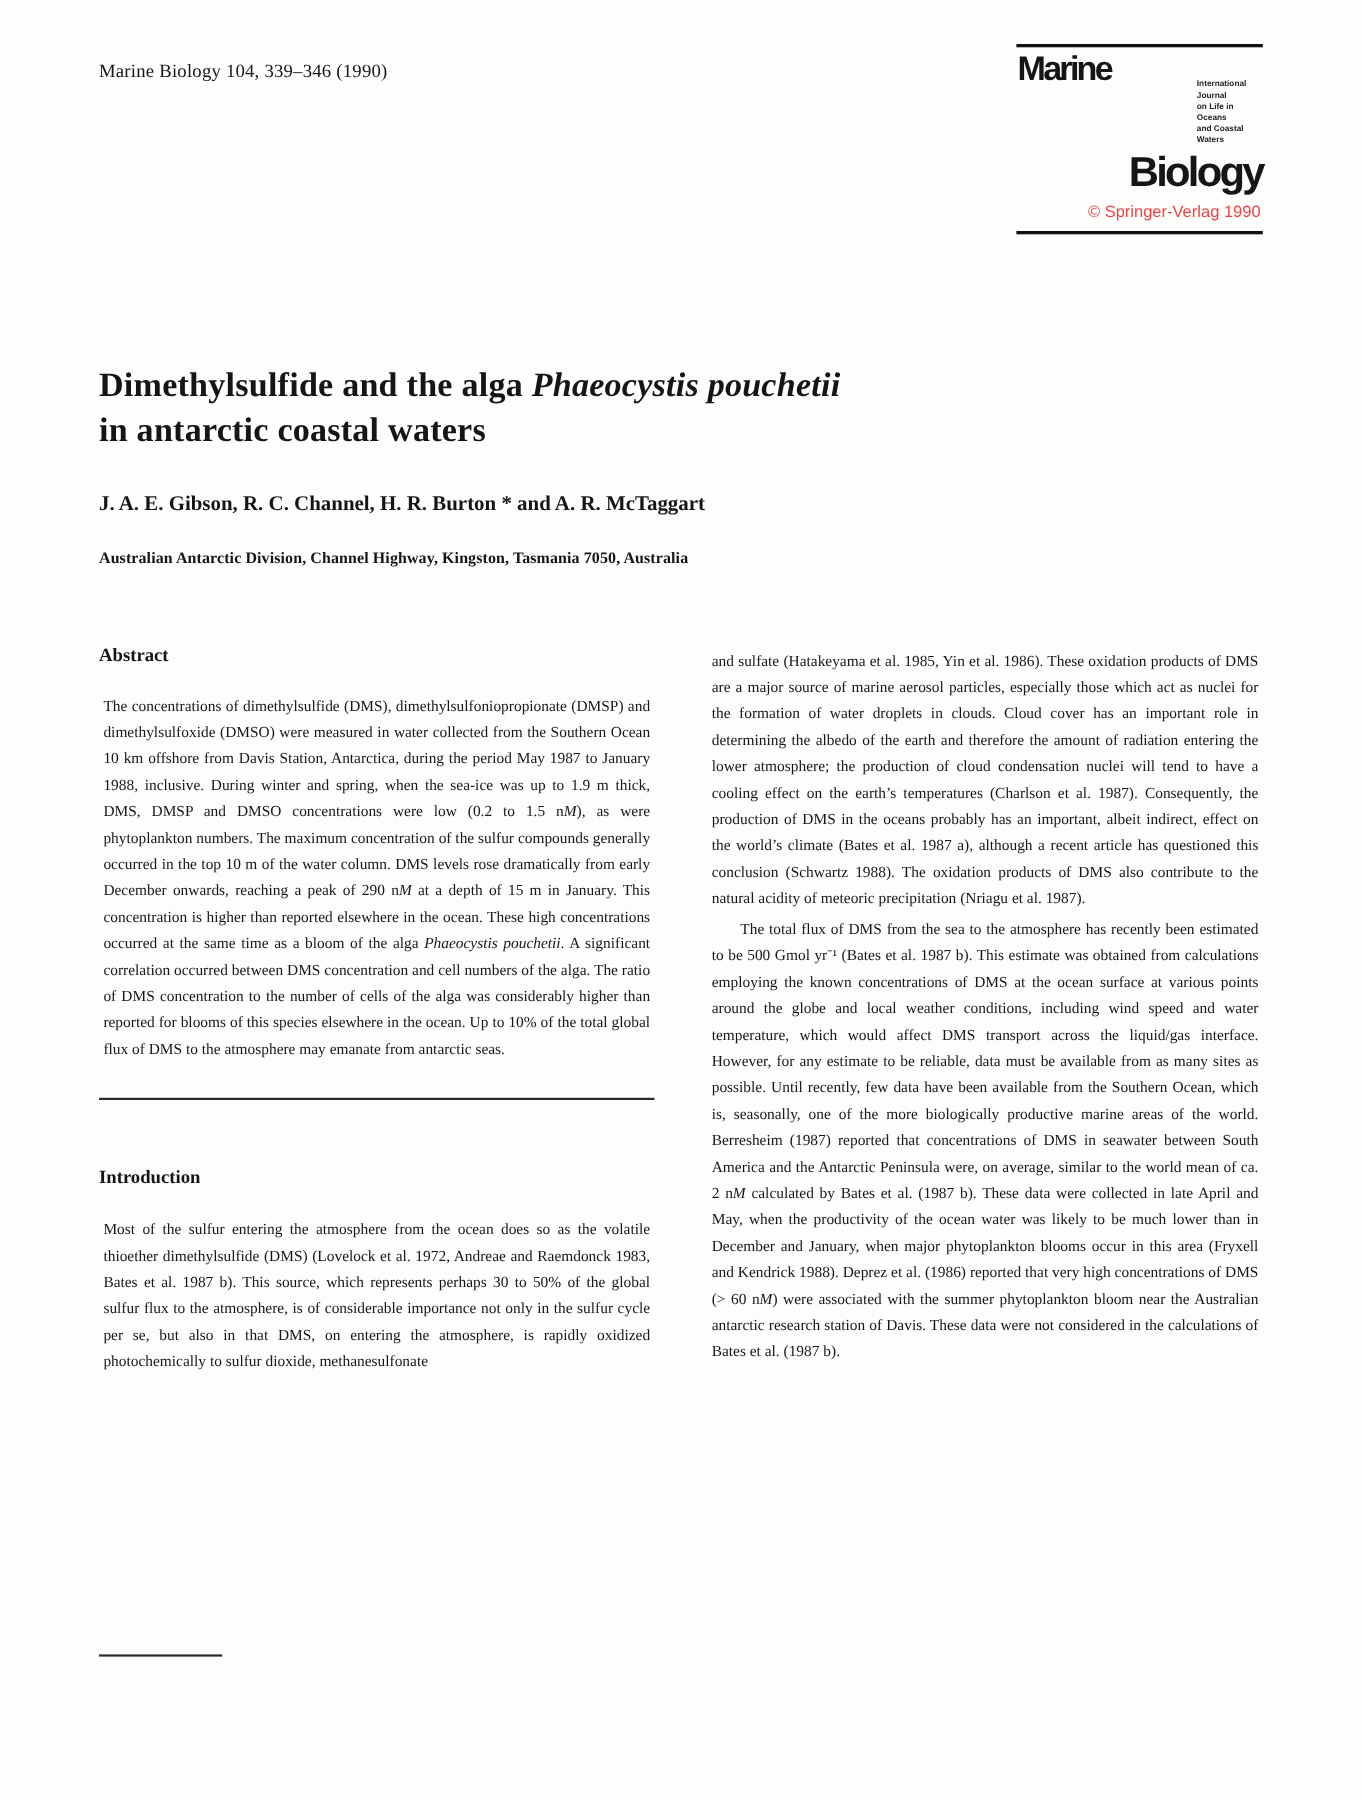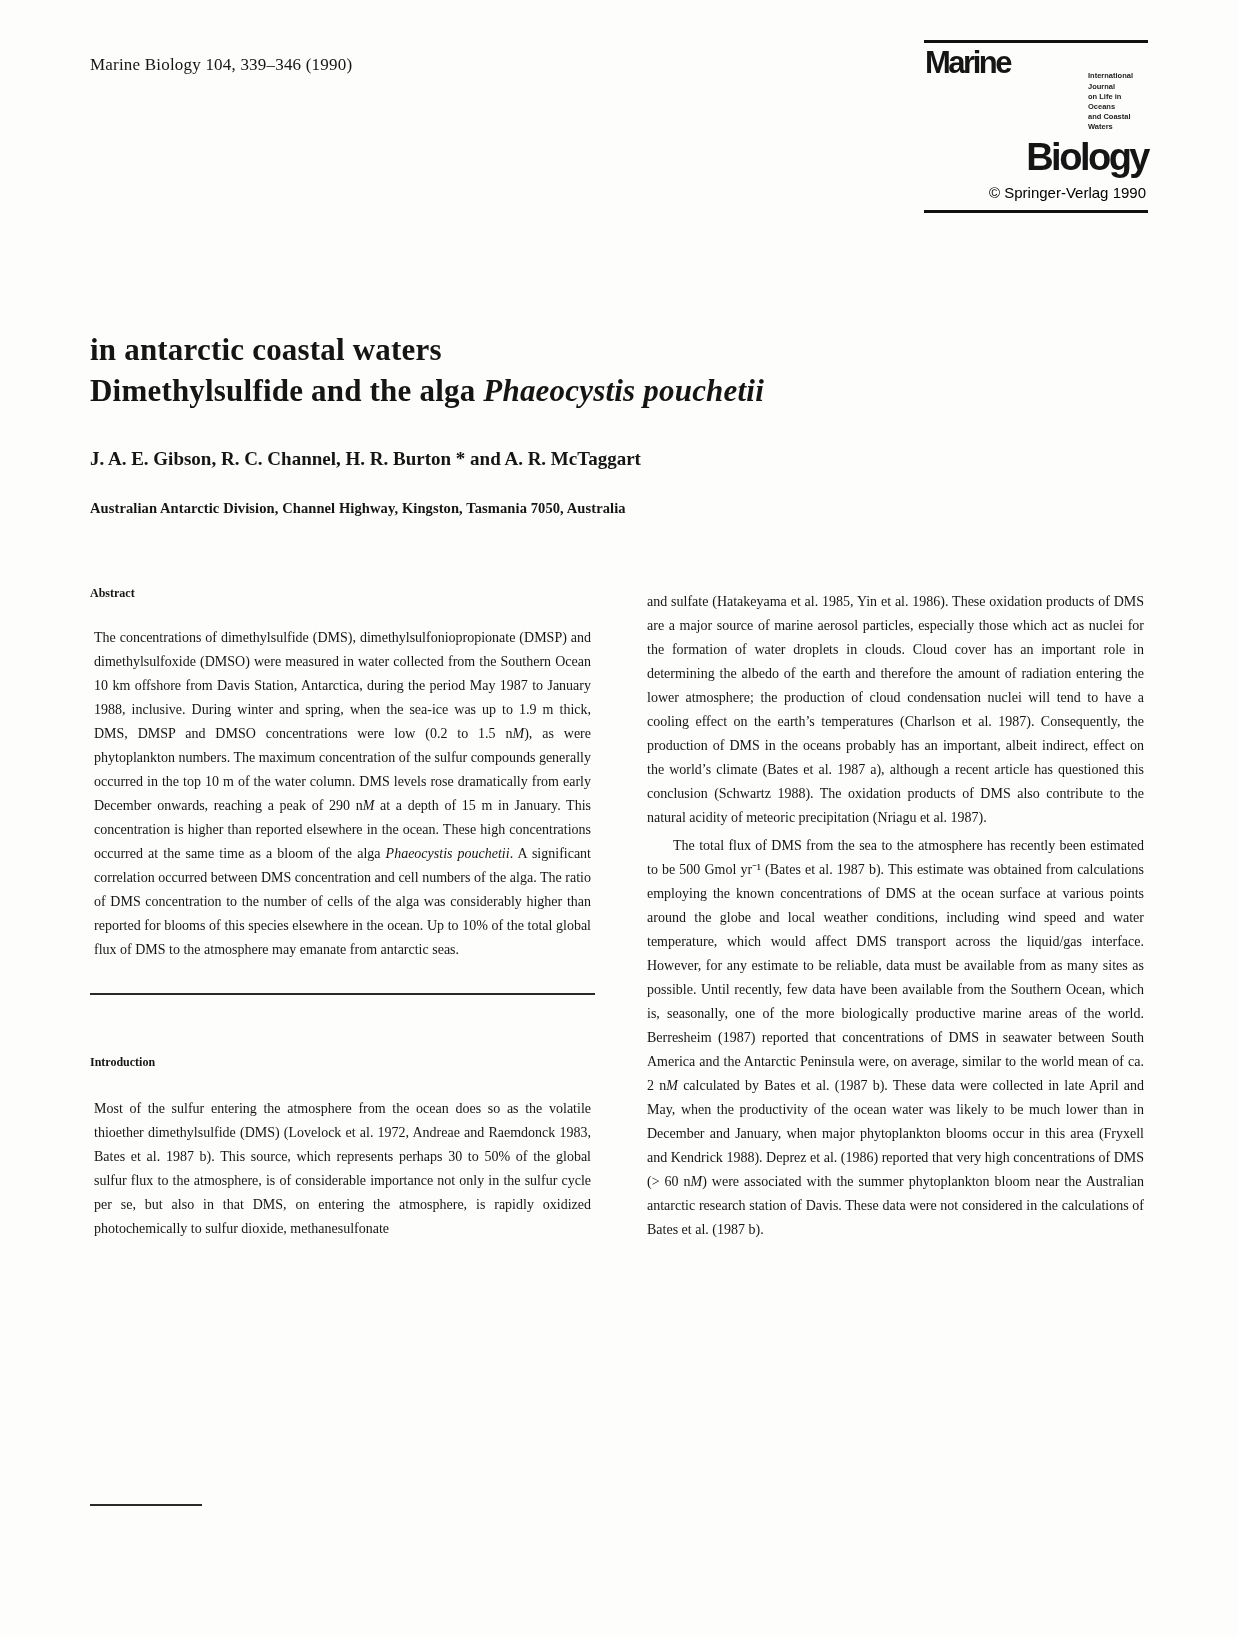--- a/index.html
+++ b/index.html
@@ -63,21 +63,21 @@
   .logo-biology {
     font-size: 38px;
     font-weight: 700;
     letter-spacing: -2.5px;
     line-height: 0.95;
   }
   .logo-copyright {
     font-size: 15px;
     text-align: right;
     margin: 9px 2px 9px 0;
-    color: #000000;
+    color: #ef4444;
   }
 
   
   .title {
     position: absolute;
     left: 90px;
     top: 329px;
     font-size: 31px;
     font-weight: 700;
     line-height: 41px;
@@ -113,21 +113,21 @@
     flex: 0 0 505px;
   }
   .body-text {
     font-size: 14px;
     line-height: 24px;
     text-align: justify;
     margin: 4px;
     font-family: Liberation Serif, serif;
   }
   .section-heading {
-    font-size: 12px;
+    font-size: 17px;
     font-weight: 700;
     margin: 0 0 25px 0;
   }
   .abstract-divider {
     height: 2px;
     background: #2a2a2a;
     margin-top: 31px;
     width: 100%;
   }
   .intro-heading {
@@ -172,22 +172,22 @@
         <div>on Life in Oceans</div>
         <div>and Coastal Waters</div>
       </div>
       <div class="logo-biology">Biology</div>
     </div>
     <div class="logo-copyright">© Springer-Verlag 1990</div>
     <div class="logo-rule"></div>
   </div>
 
   <h1 class="title" style="margin:0;">
+    <div>Dimethylsulfide and the alga <i>Phaeocystis pouchetii</i></div>
     <div>in antarctic coastal waters</div>
-    <div>Dimethylsulfide and the alga <i>Phaeocystis pouchetii</i></div>
   </h1>
 
   <div class="authors">J. A. E. Gibson, R. C. Channel, H. R. Burton * and A. R. McTaggart</div>
 
   <div class="affiliation">Australian Antarctic Division, Channel Highway, Kingston, Tasmania 7050, Australia</div>
 
   <div class="columns">
 
     <div class="col">
       <h2 class="section-heading">Abstract</h2>

